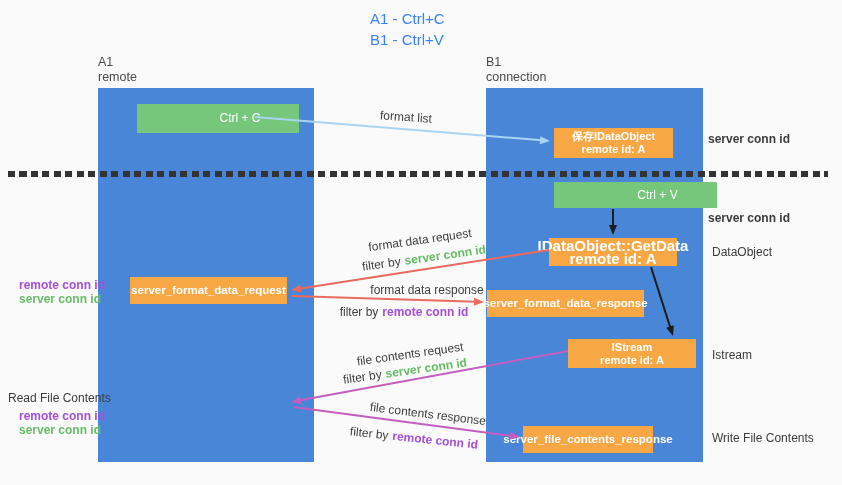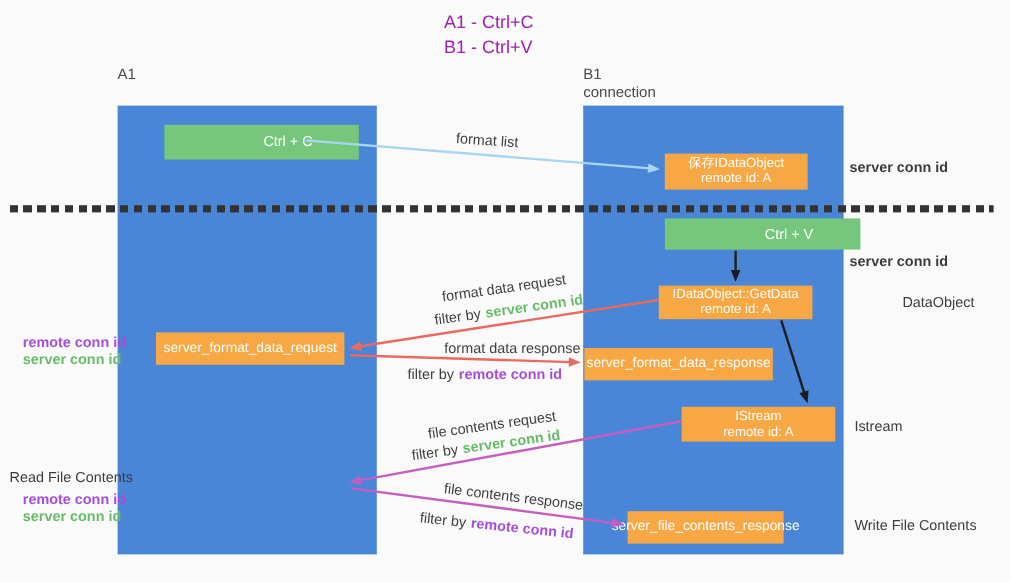--- a/index.html
+++ b/index.html
@@ -8,21 +8,21 @@
     background:var(--bg,#fafafa);
   }
   .stage{
     position:relative;
     width:842px;height:485px;
     overflow:hidden;
     background:var(--bg,#fafafa);
   }
   .title{
     position:absolute;left:370px;top:8px;
-    font-size:15px;line-height:21px;color:#a21caf;
+    font-size:15px;line-height:21px;color:#3b82f6;
   }
   .lane-header{
     position:absolute;top:55px;
     text-align:left;
     font-size:12.5px;line-height:15px;color:#4a4a4a;
   }
   .lane-header.a{left:98px;width:216px;}
   .lane-header.b{left:486px;width:217px;}
   .lane{
     position:absolute;top:88px;height:374px;
@@ -36,21 +36,21 @@
     background:repeating-linear-gradient(90deg,#333 0 7px,transparent 7px 11.5px);
     z-index:2;
   }
   .node{
     position:absolute;z-index:4;
     display:flex;flex-direction:column;align-items:center;justify-content:center;
     color:#fff;text-align:center;
     font-size:12px;line-height:13px;
   }
   .node.green{background:var(--green_box,#76c77c);padding-left:44px;}
-  .node.orange{background:var(--orange_box,#f7a844);font-size:11.5px;}
+  .node.orange{background:var(--orange_box,#f7a844);font-size:11.5px;font-weight:bold;}
   #arrow-layer{position:absolute;left:0;top:0;z-index:5;pointer-events:none;}
   .lbl{
     position:absolute;z-index:6;
     font-size:12px;color:#3f3f3f;white-space:nowrap;
     transform:translate(-50%,-50%);
   }
   .lbl.r-neg8{transform:translate(-50%,-50%) rotate(-8deg);}
   .lbl.r-pos4{transform:translate(-50%,-50%) rotate(4deg);}
   .lbl.r-pos7{transform:translate(-50%,-50%) rotate(7deg);}
   .lbl.r-pos6{transform:translate(-50%,-50%) rotate(6deg);}
@@ -67,20 +67,21 @@
 
 <div class="stage">
 
   <div class="title">
     <div>A1 - Ctrl+C</div>
     <div>B1 - Ctrl+V</div>
   </div>
 
   <div class="lane-header a">
     <div>A1</div>
+    <div>remote</div>
   </div>
   <div class="lane-header b">
     <div>B1</div>
     <div>connection</div>
   </div>
 
   <div class="lane a"></div>
   <div class="lane b"></div>
 
   <div class="dashline"></div>
@@ -108,21 +109,21 @@
 
   <div class="node orange" style="left:554px;top:128px;width:119px;height:30px;font-size:11px;">
     <span>保存IDataObject</span>
     <span>remote id: A</span>
   </div>
 
   <div class="node green" style="left:554px;top:182px;width:119px;height:26px;">
     <span>Ctrl + V</span>
   </div>
 
-  <div class="node orange" style="left:549px;top:238px;width:128px;height:28px;font-size:11px;align-items:center;">
+  <div class="node orange" style="left:549px;top:238px;width:128px;height:28px;font-size:15px;align-items:center;">
     <span>IDataObject::GetData</span>
     <span>remote id: A</span>
   </div>
 
   <div class="node orange" style="left:487px;top:290px;width:157px;height:27px;">
     <span>server_format_data_response</span>
   </div>
 
   <div class="node orange" style="left:130px;top:277px;width:157px;height:27px;">
     <span>server_format_data_request</span>
@@ -155,21 +156,21 @@
     <span class="pre">filter by</span><span class="green-t">server conn id</span>
   </div>
 
   <div class="lbl r-pos7" style="left:428px;top:414px;">file contents response</div>
   <div class="lbl r-pos6" style="left:414px;top:438px;">
     <span class="pre">filter by</span><span class="purple-t">remote conn id</span>
   </div>
 
   <div class="side green-t" style="left:708px;top:132px;">server conn id</div>
   <div class="side green-t" style="left:708px;top:211px;">server conn id</div>
-  <div class="side" style="left:712px;top:245px;margin-left:40px;">DataObject</div>
+  <div class="side" style="left:712px;top:245px;">DataObject</div>
   <div class="side" style="left:712px;top:348px;">Istream</div>
   <div class="side" style="left:712px;top:431px;">Write File Contents</div>
 
   <div class="side" style="left:19px;top:278px;">
     <div class="purple-t">remote conn id</div>
     <div class="green-t">server conn id</div>
   </div>
   <div class="side" style="left:8px;top:391px;">Read File Contents</div>
   <div class="side" style="left:19px;top:409px;">
     <div class="purple-t">remote conn id</div>

